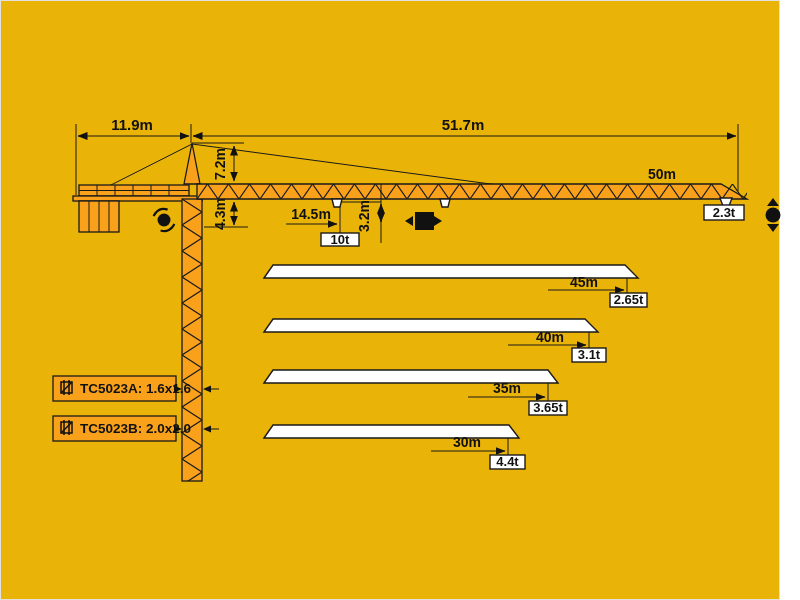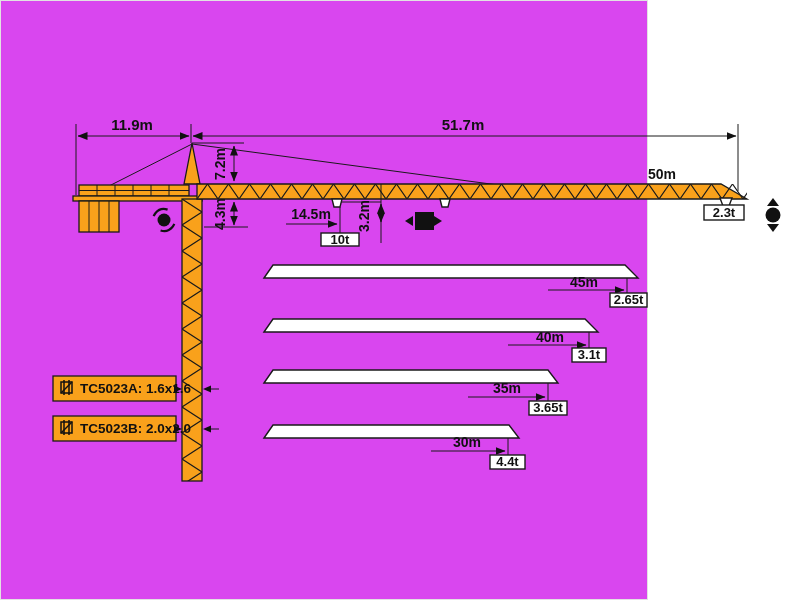--- a/index.html
+++ b/index.html
@@ -1,17 +1,17 @@
 <!DOCTYPE html>
 <html><head>
 <meta charset="utf-8">
 <style>
   html,body{margin:0;padding:0;background:#fff;}
   body{width:800px;height:600px;overflow:hidden;}
-  .stage{position:relative;width:648px;height:600px;background:#d946ef;
+  .stage{position:relative;width:780px;height:600px;background:#eab308;
          border:1px solid #e2e2e2;box-sizing:border-box;
          font-family:"Liberation Sans", sans-serif;}
   svg{display:block;}
   .yl{fill:#F9A11B;stroke:#1a1a1a;stroke-width:1.3;}
   .thin{stroke:#1a1a1a;stroke-width:1;fill:none;}
   .wbox{fill:#ffffff;stroke:#1a1a1a;stroke-width:1.4;}
   .blk{fill:#111;stroke:none;}
   .dim{font:bold 15px "Liberation Sans",sans-serif;fill:#111;}
   .sm{font:bold 14px "Liberation Sans",sans-serif;fill:#111;}
   .bx{font:bold 13px "Liberation Sans",sans-serif;fill:#111;}

